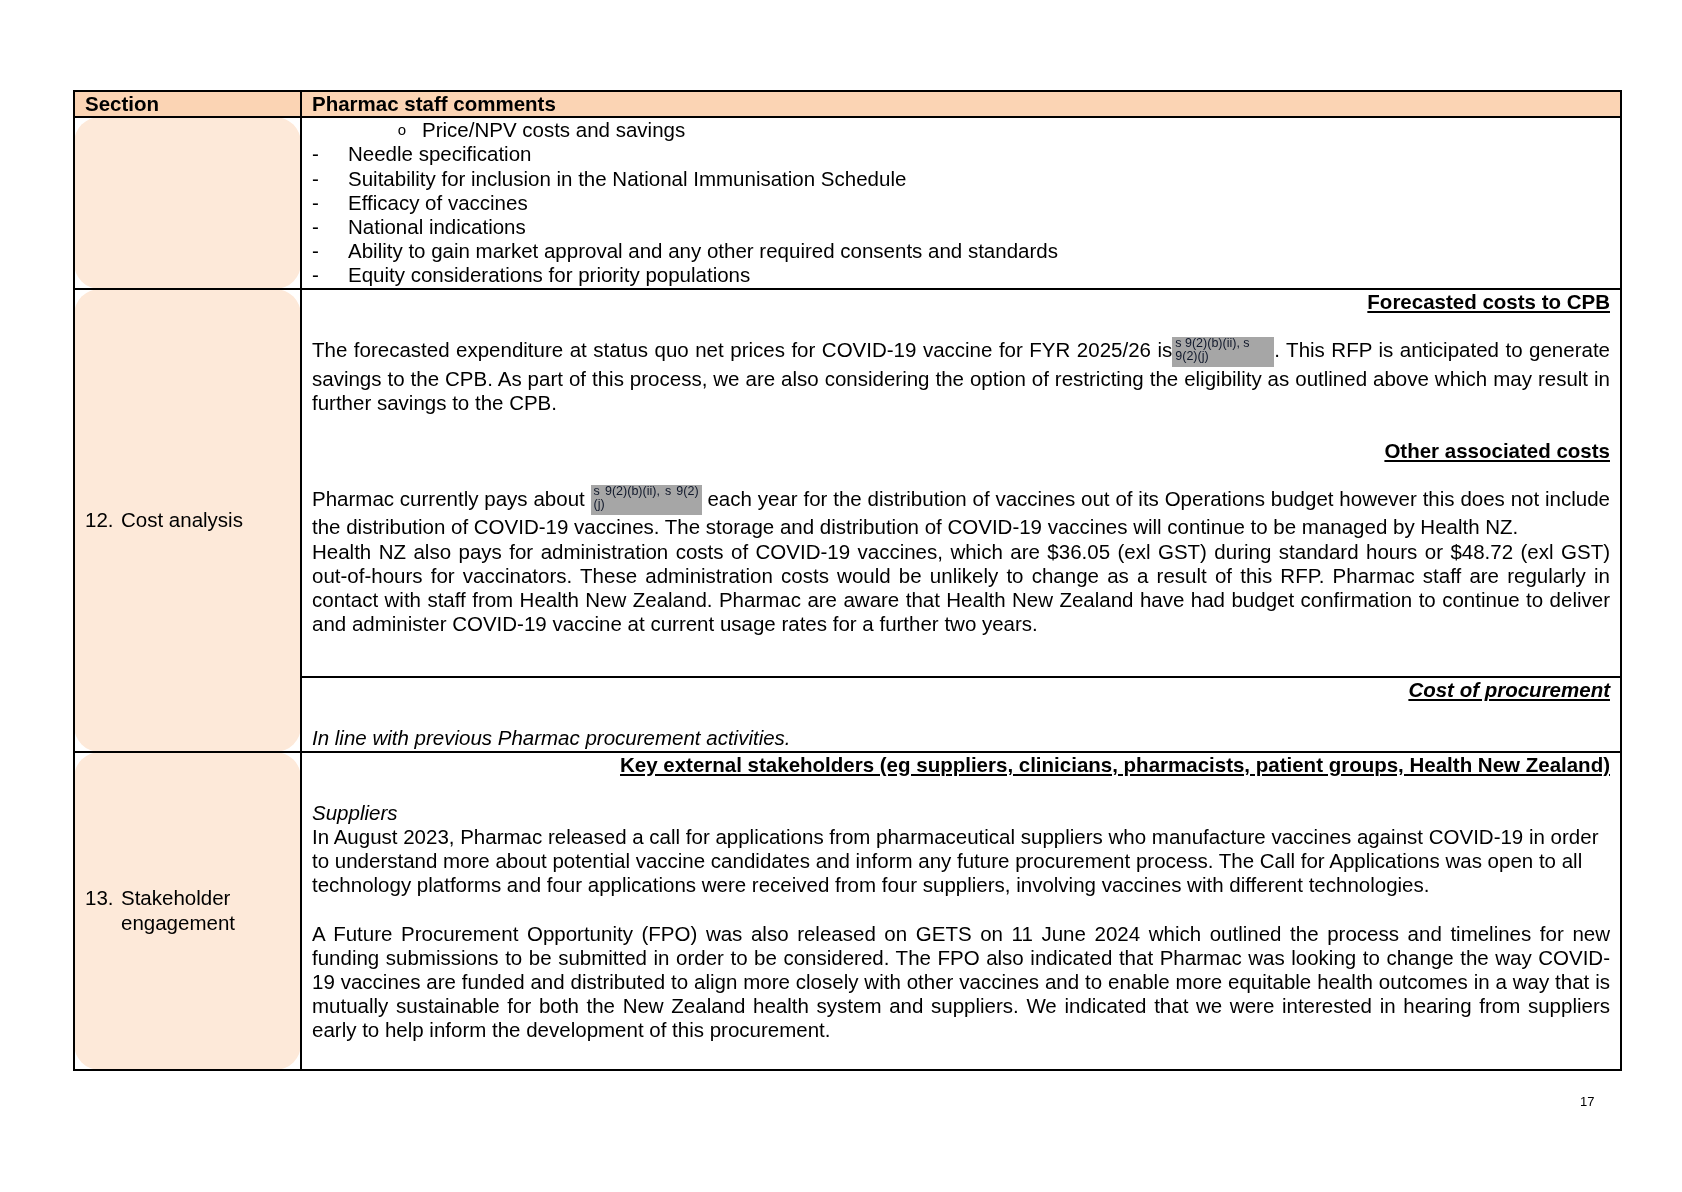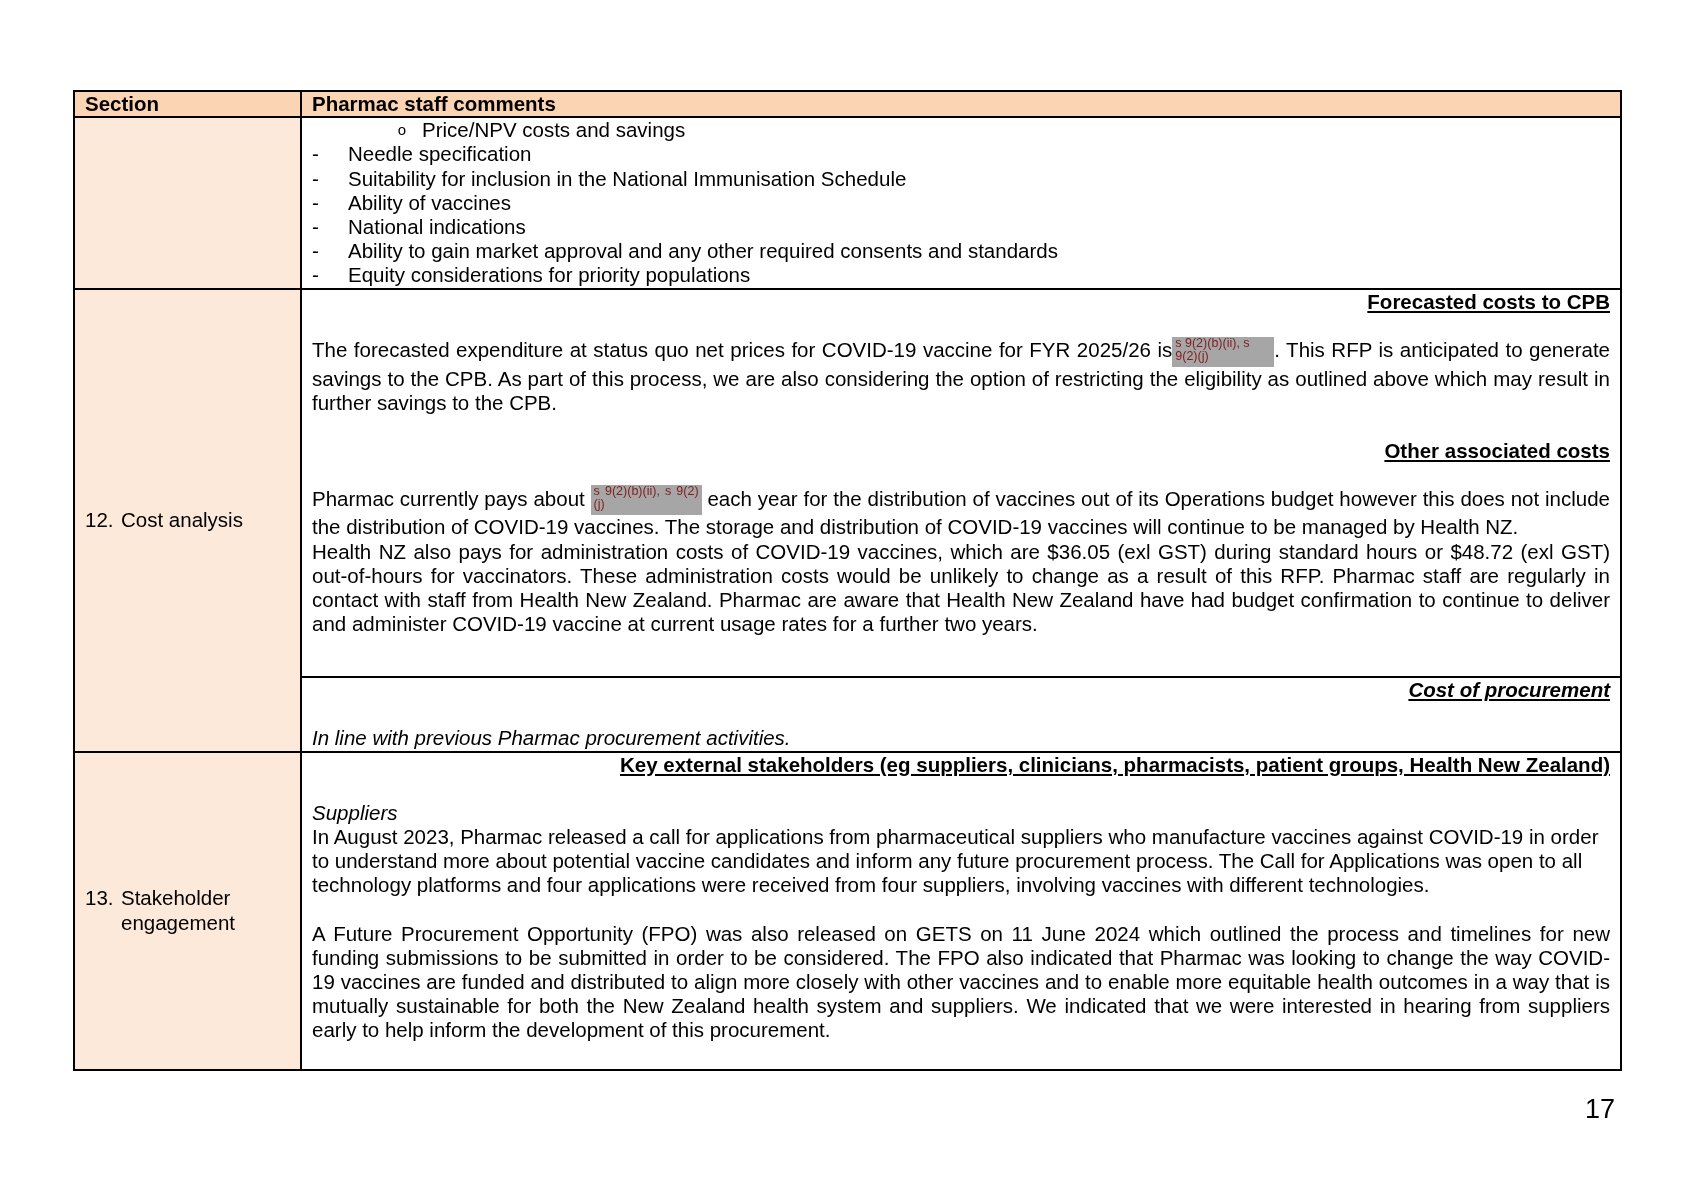--- a/index.html
+++ b/index.html
@@ -3,35 +3,35 @@
 <meta charset="utf-8">
 <style>
   html, body { margin: 0; padding: 0; background: #ffffff; }
   body { width: 1682px; height: 1192px; position: relative; font-family: "Liberation Sans", sans-serif; color: #000; }
   .page { position: absolute; left: 0; top: 16px; width: 1682px; height: 1192px; }
   table.doc { position: absolute; left: 73px; top: 74px; width: 1547px; border-collapse: collapse; table-layout: fixed; font-size: 20.5px; line-height: 24.2px; }
   table.doc td, table.doc th { border: 2px solid #000; vertical-align: top; padding: 0; }
   col.c1 { width: 227px; }
   col.c2 { width: 1320px; }
   th { background: #fbd4b4; text-align: left; font-weight: bold; padding: 0 10px !important; height: 24px; }
-  td.sec { background: #fde9d9; vertical-align: middle !important; padding-left: 10px !important; }
+  td.sec { background: #fde9d9; vertical-align: middle !important; padding-left: 10px !important; border-radius: 26px; }
   td.body { padding: 0 10px !important; }
   .list-row { display: flex; }
   .list-row .mk { width: 36px; flex: 0 0 36px; }
   .list-row.sub .mk { width: 110px; flex: 0 0 110px; text-align: right; padding-right: 16px; box-sizing: border-box; font-size: 15px; }
   h4 { margin: 0; font-size: 20.5px; font-weight: bold; text-decoration: underline; text-align: right; }
   p { margin: 0; text-align: justify; }
   .gap { height: 24px; }
-  .redact { display: inline-block; background: #a6a6a6; font-size: 12.5px; line-height: 13px; vertical-align: top; padding: 0 3px; color: #7f1d1d; }
+  .redact { display: inline-block; background: #a6a6a6; font-size: 12.5px; line-height: 13px; vertical-align: top; padding: 0 3px; color: #0f172a; }
   .r1 { width: 96px; height: 30px; margin-top: -1px; text-align: left; }
   .r2 { width: 105px; height: 30px; margin-top: -2px; }
   em { font-style: italic; }
   .sec-label { display: flex; }
   .sec-num { width: 36px; flex: 0 0 36px; }
-  .pagenum { position: absolute; left: 1580px; top: 1078px; font-size: 27px; width: 40px; text-align: center; }
+  .pagenum { position: absolute; left: 1580px; top: 1078px; font-size: 13px; width: 40px; text-align: left; }
 </style>
 </head>
 <body>
 
 <div class="page">
   <table class="doc">
     <colgroup>
         <col class="c1">
         <col class="c2">
       </colgroup>
@@ -51,21 +51,21 @@
         <div class="list-row">
           <span class="mk">-</span>
           <span>Needle specification</span>
         </div>
         <div class="list-row">
           <span class="mk">-</span>
           <span>Suitability for inclusion in the National Immunisation Schedule</span>
         </div>
         <div class="list-row">
           <span class="mk">-</span>
-          <span>Ability of vaccines</span>
+          <span>Efficacy of vaccines</span>
         </div>
         <div class="list-row">
           <span class="mk">-</span>
           <span>National indications</span>
         </div>
         <div class="list-row">
           <span class="mk">-</span>
           <span>Ability to gain market approval and any other required consents and standards</span>
         </div>
         <div class="list-row">

